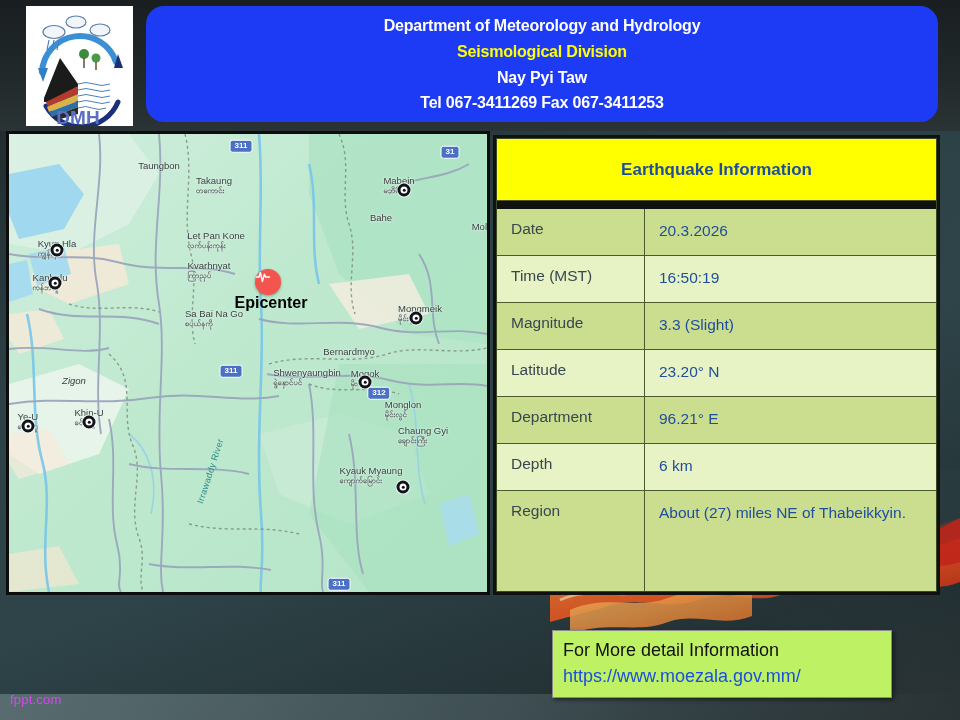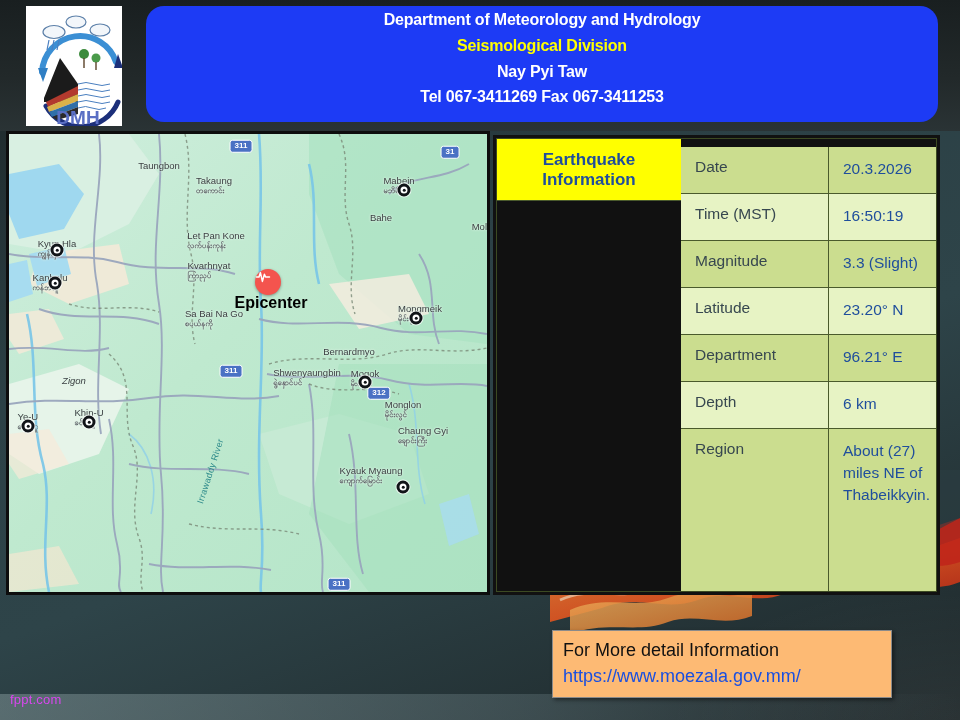--- a/index.html
+++ b/index.html
@@ -34,33 +34,33 @@
     background: linear-gradient(to right, rgba(150,170,172,.42), rgba(120,140,145,.30) 55%, rgba(60,75,78,.0));
   }
   .top-band {
     position: absolute; left:0; top:0; width: 960px; height: 131px;
     background: linear-gradient(to bottom,#191f20,#22292a 60%,#2a3335);
   }
 
   
   .logo-box {
     position: absolute; left: 26px; top: 6px;
-    width: 96px; height: 120px;
+    width: 107px; height: 120px;
     background: #ffffff;
     overflow: hidden;
   }
   .logo-box svg { display:block; }
 
   .header-banner {
     position: absolute; left: 146px; top: 6px;
     width: 792px; height: 116px;
     background: #1d3bf5;
     border-radius: 18px;
     display: flex; flex-direction: column;
-    align-items: center; 
+    align-items: center; justify-content: center;
     gap: 1px;
     padding-top: 2px;
   }
   .hdr-line {
     color: #ffffff;
     font-size: 16px;
     font-weight: bold;
     letter-spacing: -0.2px;
     line-height: 1.55;
     text-align: center;
@@ -157,21 +157,21 @@
 
   
   .info-table {
     position: absolute; left: 493px; top: 135px;
     width: 447px; height: 460px;
     background: #111111;
     padding: 3px;
   }
   .info-inner {
     width: 100%; height: 100%;
-    display: flex; flex-direction: row;
+    display: flex; flex-direction: column;
     border: 1px solid #3c4a22;
   }
   .info-title {
     background: #ffff00;
     color: #1f4e9c;
     font-size: 17px;
     font-weight: bold;
     text-align: center;
     height: 62px;
     display:flex; align-items:center; justify-content:center;
@@ -199,21 +199,21 @@
     padding: 11px 6px 0 14px;
     font-size: 15.5px;
     color: #1f4e9c;
     line-height: 1.42;
   }
 
   
   .link-box {
     position: absolute; left: 552px; top: 630px;
     width: 340px; height: 68px;
-    background: #fdba74;
+    background: #bef264;
     border: 1px solid #8a8a8a;
     box-shadow: 2px 2px 4px rgba(0,0,0,.45);
     padding: 7px 0 0 10px;
   }
   .link-line1 { font-size: 18px; color: #111111; line-height: 1.42; }
   .link-line2 { font-size: 18px; color: #1a4fe0; line-height: 1.42; }
 
   .watermark {
     position: absolute; left: 10px; top: 692px;
     font-size: 13px;

